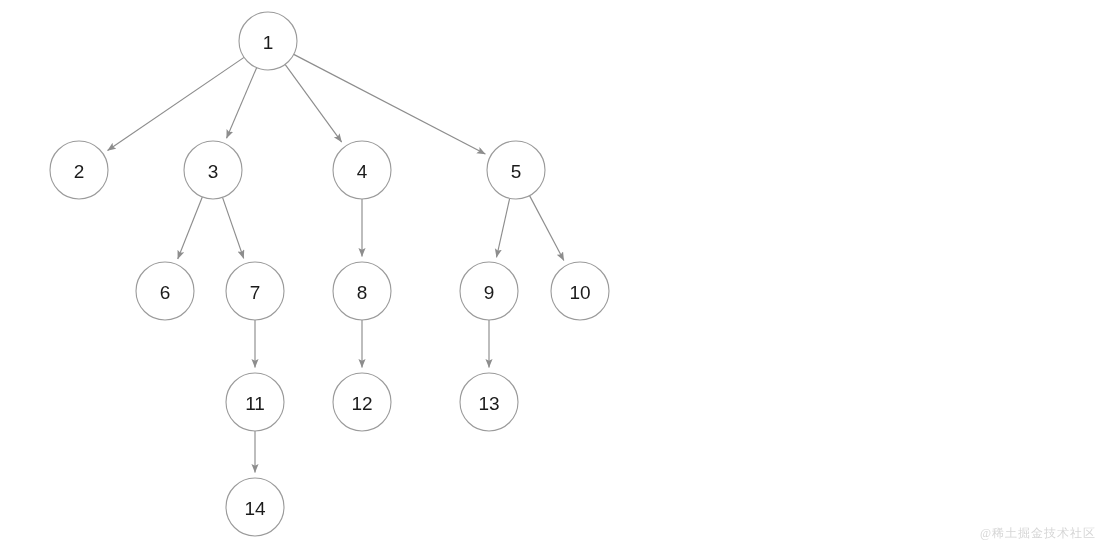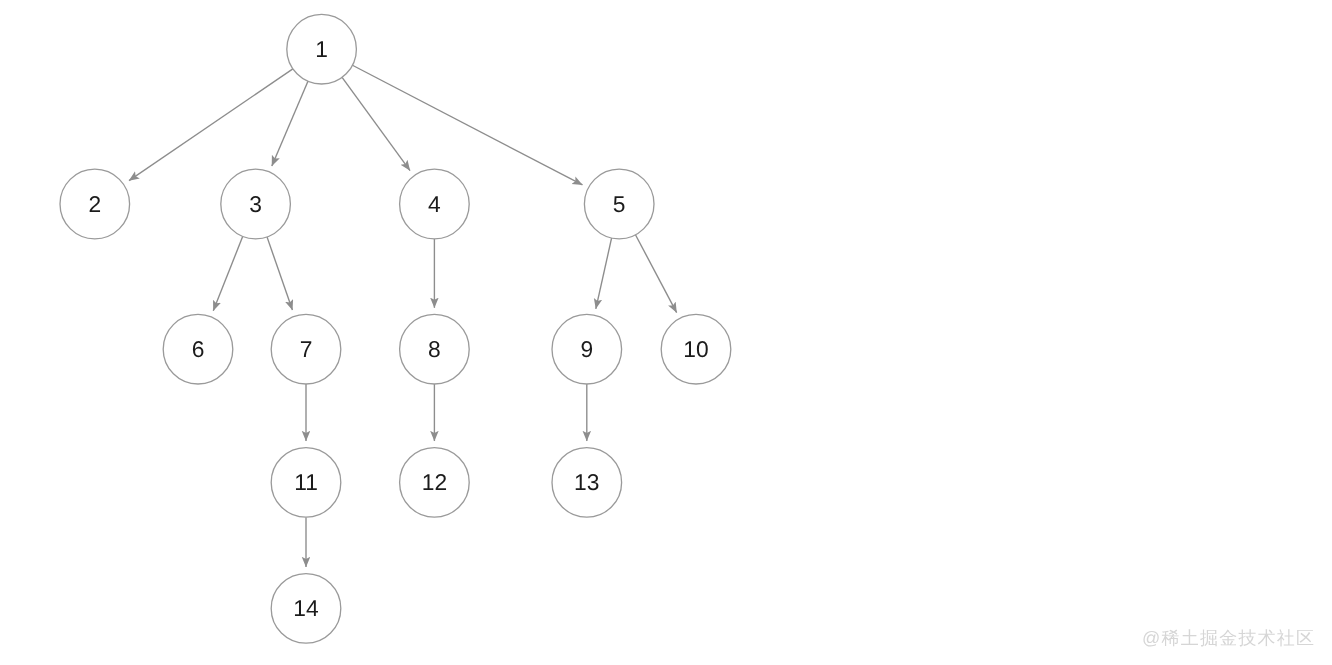--- a/index.html
+++ b/index.html
@@ -38,22 +38,22 @@
   .edge-line {
     stroke: #8d8d8d;
     stroke-width: 1.15;
     fill: none;
   }
   .watermark-text {
     position: absolute;
     right: 14px;
     bottom: 12px;
     color: #d6d6d6;
-    font-family: Liberation Sans, sans-serif;
-    font-size: 15px;
+    font-family: Liberation Serif, serif;
+    font-size: 12px;
     letter-spacing: 1px;
     white-space: nowrap;
     user-select: none;
   }
 </style>
 </head>
 <body>
 
 <svg id="tree-canvas" viewBox="0 0 1110 554" xmlns="http://www.w3.org/2000/svg">
   <defs>

